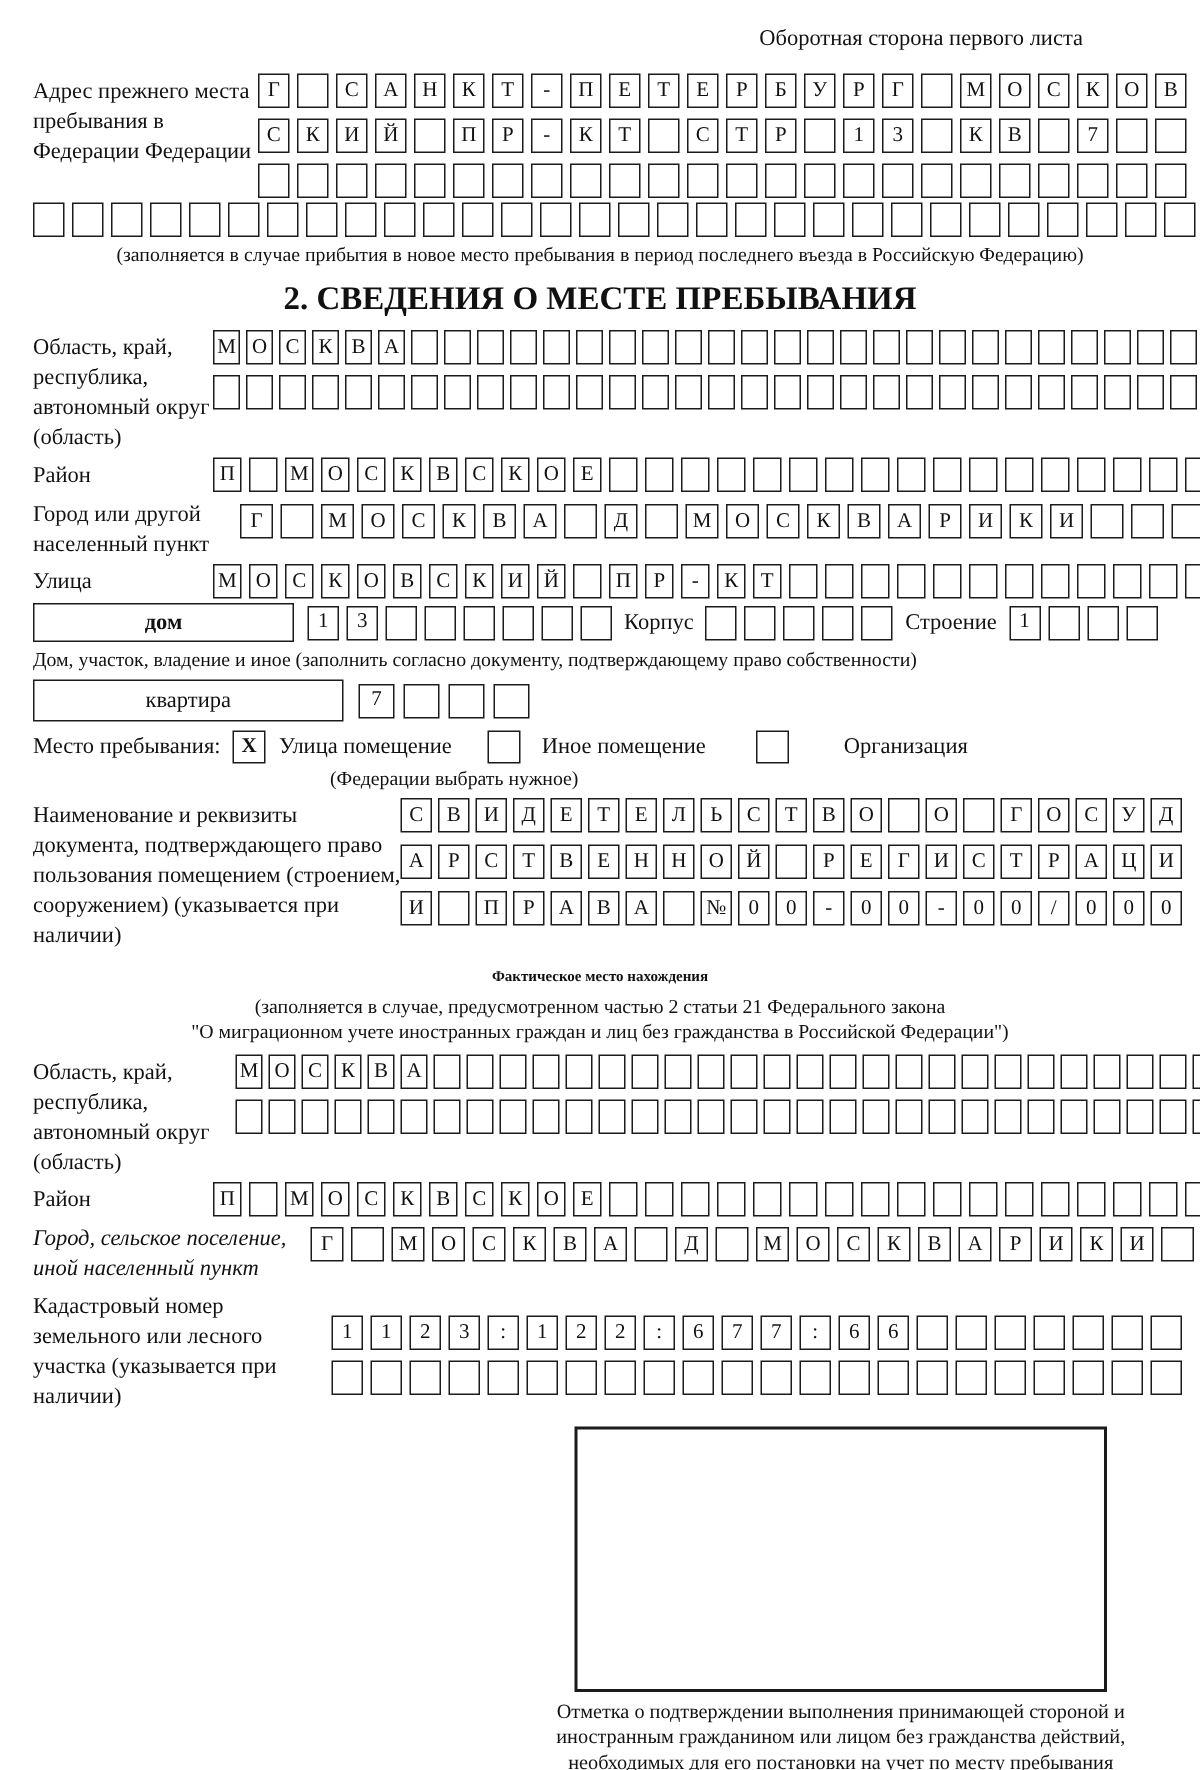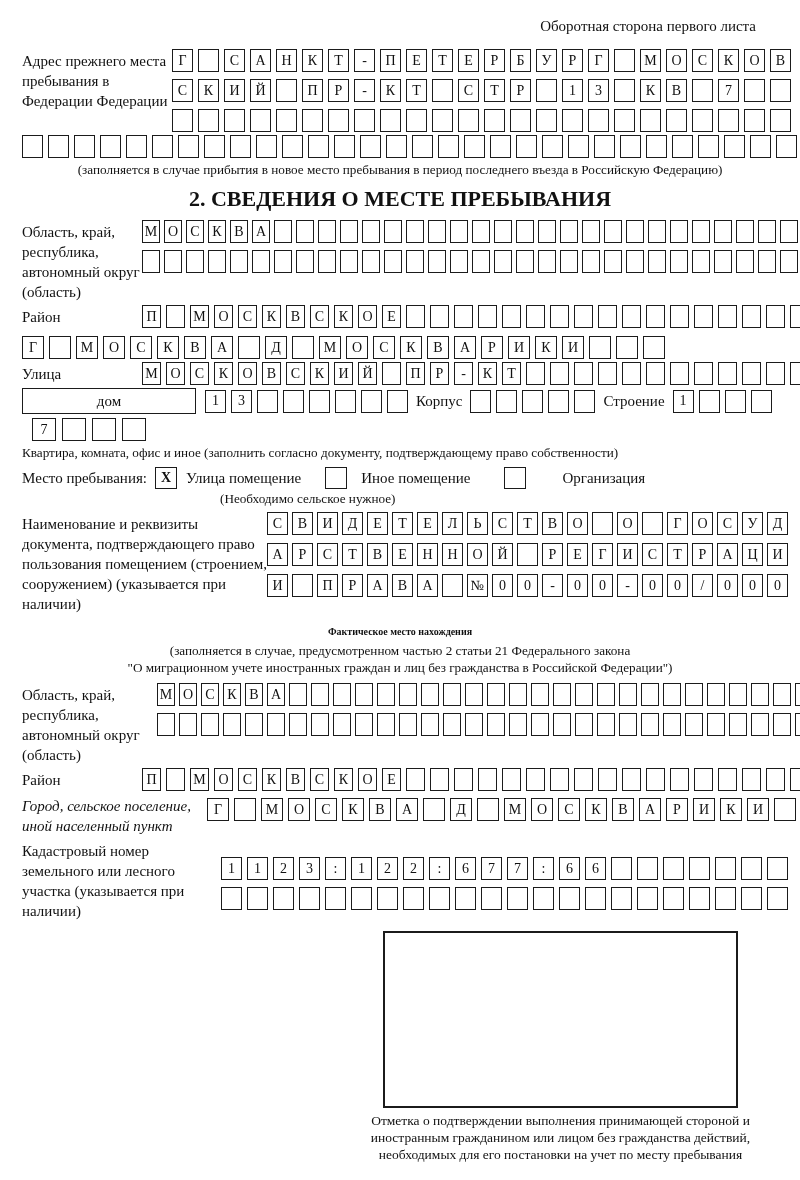--- a/index.html
+++ b/index.html
@@ -5,21 +5,21 @@
   html,body{margin:0;padding:0;background:#fff;}
   body{
     width:800px;height:1180px;
     font-family:"Liberation Serif","DejaVu Serif",serif;
     color:#111;
     -webkit-font-smoothing:antialiased;
   }
   .page{padding:10px 22px 0 22px;position:relative;}
 
   .header-note{
-    text-align:right;font-size:15px;margin:8px 22px 14px 0;
+    text-align:right;font-size:15px;margin:8px 56px 14px 0;
   }
 
   
   .frow{display:flex;align-items:flex-start;margin-bottom:3px;}
   .flabel{font-size:15px;line-height:20px;flex:none;padding-top:2px;}
   .rows{display:flex;flex-direction:column;}
 
   .cells{display:flex;gap:var(--g,5px);flex:none;margin-bottom:7px;}
   .cells:last-child{margin-bottom:0;}
   .cell{
@@ -282,20 +282,21 @@
         <span class="cell"></span>
         <span class="cell"></span>
         <span class="cell"></span>
         <span class="cell"></span>
         <span class="cell"></span>
         <span class="cell"></span>
       </div>
   </div>
 
   <div class="frow">
+    <div class="flabel" style="width:138px;">Город или другой населенный пункт</div>
     <div class="cells" style="--w:20px;--g:5px;margin-top:5px;">
         <span class="cell">Г</span>
         <span class="cell"></span>
         <span class="cell">М</span>
         <span class="cell">О</span>
         <span class="cell">С</span>
         <span class="cell">К</span>
         <span class="cell">В</span>
         <span class="cell">А</span>
         <span class="cell"></span>
@@ -345,21 +346,21 @@
         <span class="cell"></span>
         <span class="cell"></span>
         <span class="cell"></span>
         <span class="cell"></span>
         <span class="cell"></span>
         <span class="cell"></span>
       </div>
   </div>
 
   <div class="house-row">
-    <div class="named-box" style="width:172px;">дом</div>
+    <div class="named-box" style="width:172px;font-weight:bold;">дом</div>
     <div class="cells" style="--w:19px;--g:5px;margin:0 0 0 9px;">
         <span class="cell">1</span>
         <span class="cell">3</span>
         <span class="cell"></span>
         <span class="cell"></span>
         <span class="cell"></span>
         <span class="cell"></span>
         <span class="cell"></span>
         <span class="cell"></span>
       </div>
@@ -372,41 +373,42 @@
         <span class="cell"></span>
       </div>
     <span class="inline-label">Строение</span>
     <div class="cells" style="--w:19px;--g:5px;margin:0;">
         <span class="cell">1</span>
         <span class="cell"></span>
         <span class="cell"></span>
         <span class="cell"></span>
       </div>
   </div>
+  <div class="caption">Дом, участок, владение и иное (заполнить согласно документу, подтверждающему право собственности)</div>
 
   <div class="house-row">
+    <div class="named-box" style="width:205px;height:26px;">квартира</div>
     <div class="cells" style="--w:22px;--g:6px;margin:0 0 0 10px;">
         <span class="cell">7</span>
         <span class="cell"></span>
         <span class="cell"></span>
         <span class="cell"></span>
       </div>
   </div>
-  <div class="caption">Квартира, комната, офис и иное (заполнить согласно документу, подтверждающему право собственности)</div>
 
   <div class="stay-row">
     <span>Место пребывания:</span>
     <span class="cb" style="margin-left:8px;">X</span>
     <span style="margin-left:9px;">Улица помещение</span>
     <span class="cb" style="margin-left:24px;"></span>
     <span style="margin-left:14px;">Иное помещение</span>
     <span class="cb" style="margin-left:34px;"></span>
     <span style="margin-left:36px;">Организация</span>
   </div>
-  <div class="caption" style="margin-left:198px;">(Необходимо сельское нужное)</div>
+  <div class="caption" style="margin-left:198px;">(Федерации выбрать нужное)</div>
 
   <div class="frow doc-block">
     <div class="flabel">Наименование и реквизиты документа, подтверждающего право пользования помещением (строением, сооружением) (указывается при наличии)</div>
     <div class="rows">
       <div class="cells" style="--w:19px;--g:4px;">
           <span class="cell">С</span>
           <span class="cell">В</span>
           <span class="cell">И</span>
           <span class="cell">Д</span>
           <span class="cell">Е</span>

